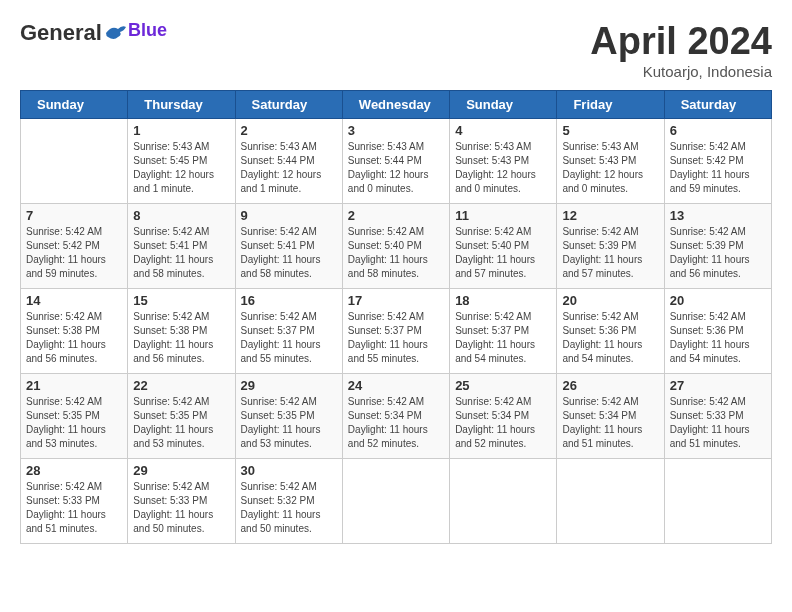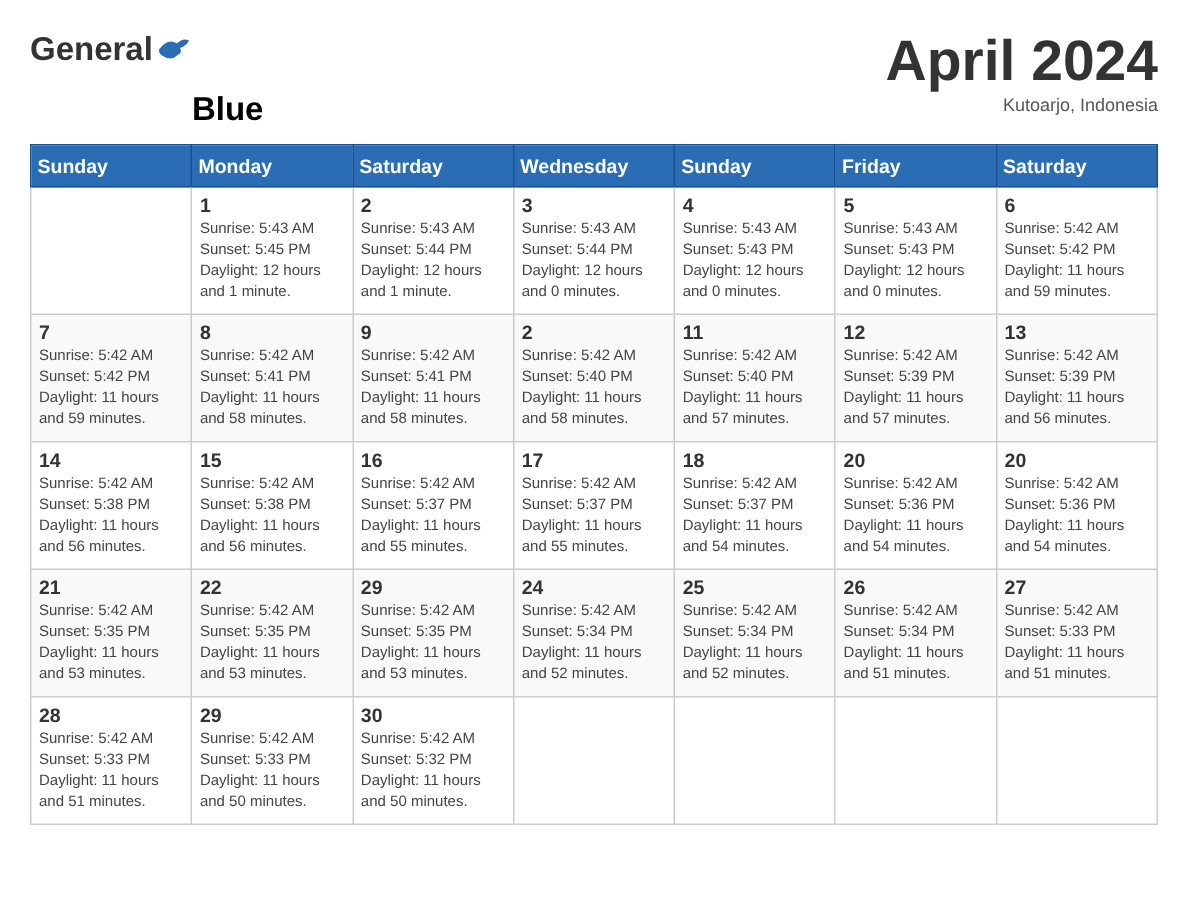--- a/index.html
+++ b/index.html
@@ -24,51 +24,50 @@
     .logo-text {
       display: flex;
       align-items: center;
     }
     .logo-general {
       font-size: 22px;
       font-weight: bold;
       color: #333;
     }
     .logo-blue {
-      font-size: 22px;
-      font-weight: bold;
-      color: #000000;
-      margin-top: 40px;
+      font-size: 18px;
+      font-weight: bold;
+      color: #6d28d9;
     }
     .logo-bird {
       width: 24px;
       height: 20px;
       margin-left: 2px;
     }
     .title-area {
       text-align: right;
     }
     .month-title {
       font-size: 38px;
       font-weight: bold;
       color: #333;
     }
     .location {
-      font-size: 12px;
+      font-size: 15px;
       color: #555;
     }
     .calendar-table {
       width: 100%;
       border-collapse: collapse;
       font-size: 11px;
     }
     .calendar-table th {
       background-color: #2a6db5;
       color: white;
-      padding: 6px 4px;
+      padding: 6px 16px;
       text-align: left;
       font-size: 13px;
       font-weight: bold;
       border: 1px solid #1a5090;
     }
     .calendar-table td {
       border: 1px solid #ccc;
       padding: 4px 5px;
       vertical-align: top;
       min-height: 80px;
@@ -115,21 +114,21 @@
   <div class="title-area">
     <div class="month-title">April 2024</div>
     <div class="location">Kutoarjo, Indonesia</div>
   </div>
 </div>
 
 <table class="calendar-table">
   <thead>
     <tr>
     <th>Sunday</th>
-        <th>Monday</th>
+        <th>Thursday</th>
         <th>Saturday</th>
         <th>Wednesday</th>
         <th>Sunday</th>
         <th>Friday</th>
         <th>Saturday</th>
       </tr>
   </thead>
   <tbody id="calendar-body">
   <tr>
         <td class="empty-cell"></td>

